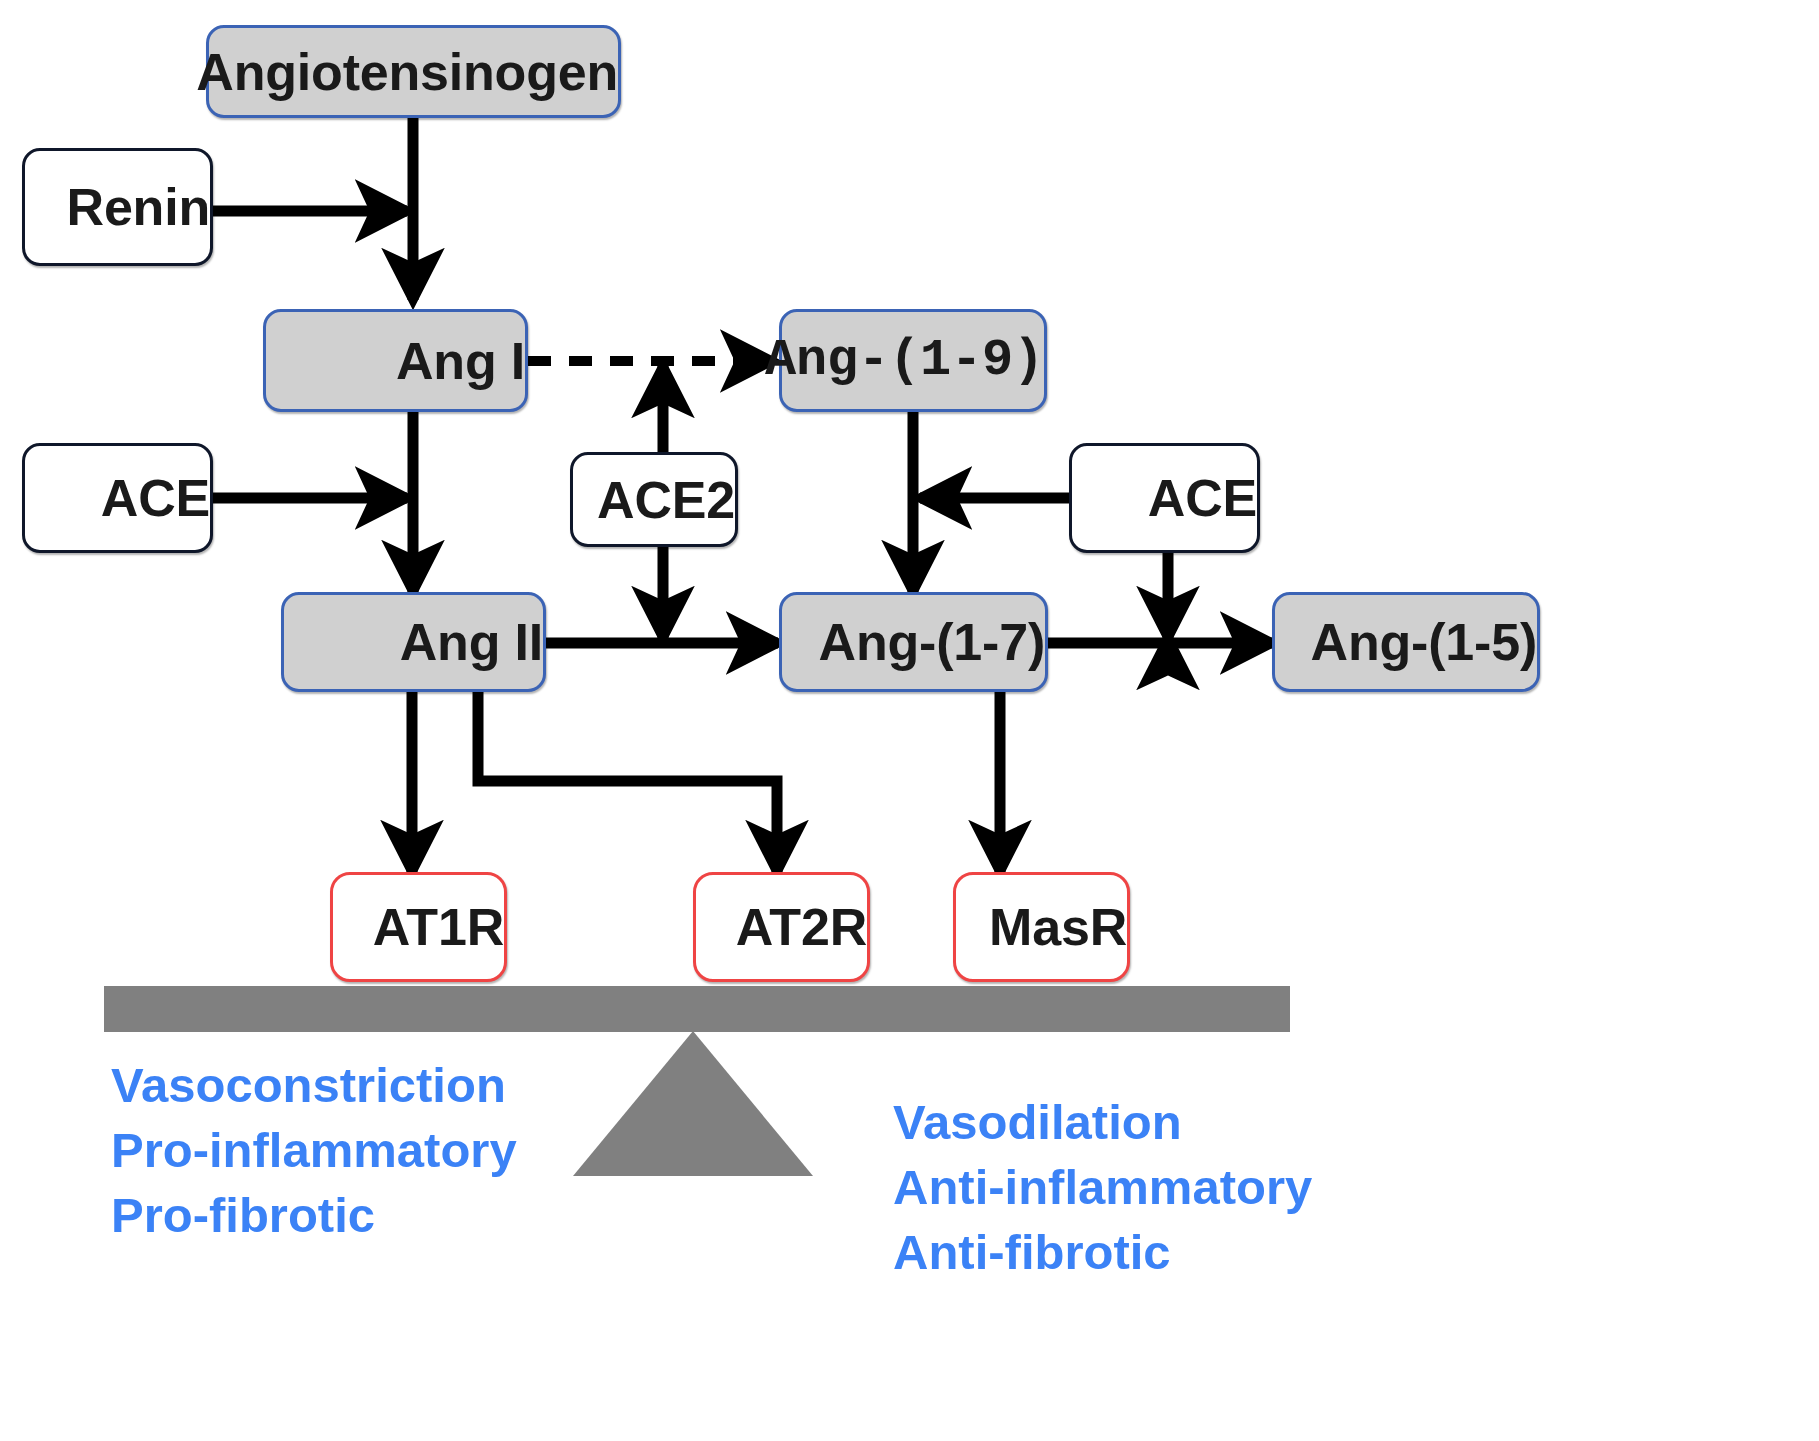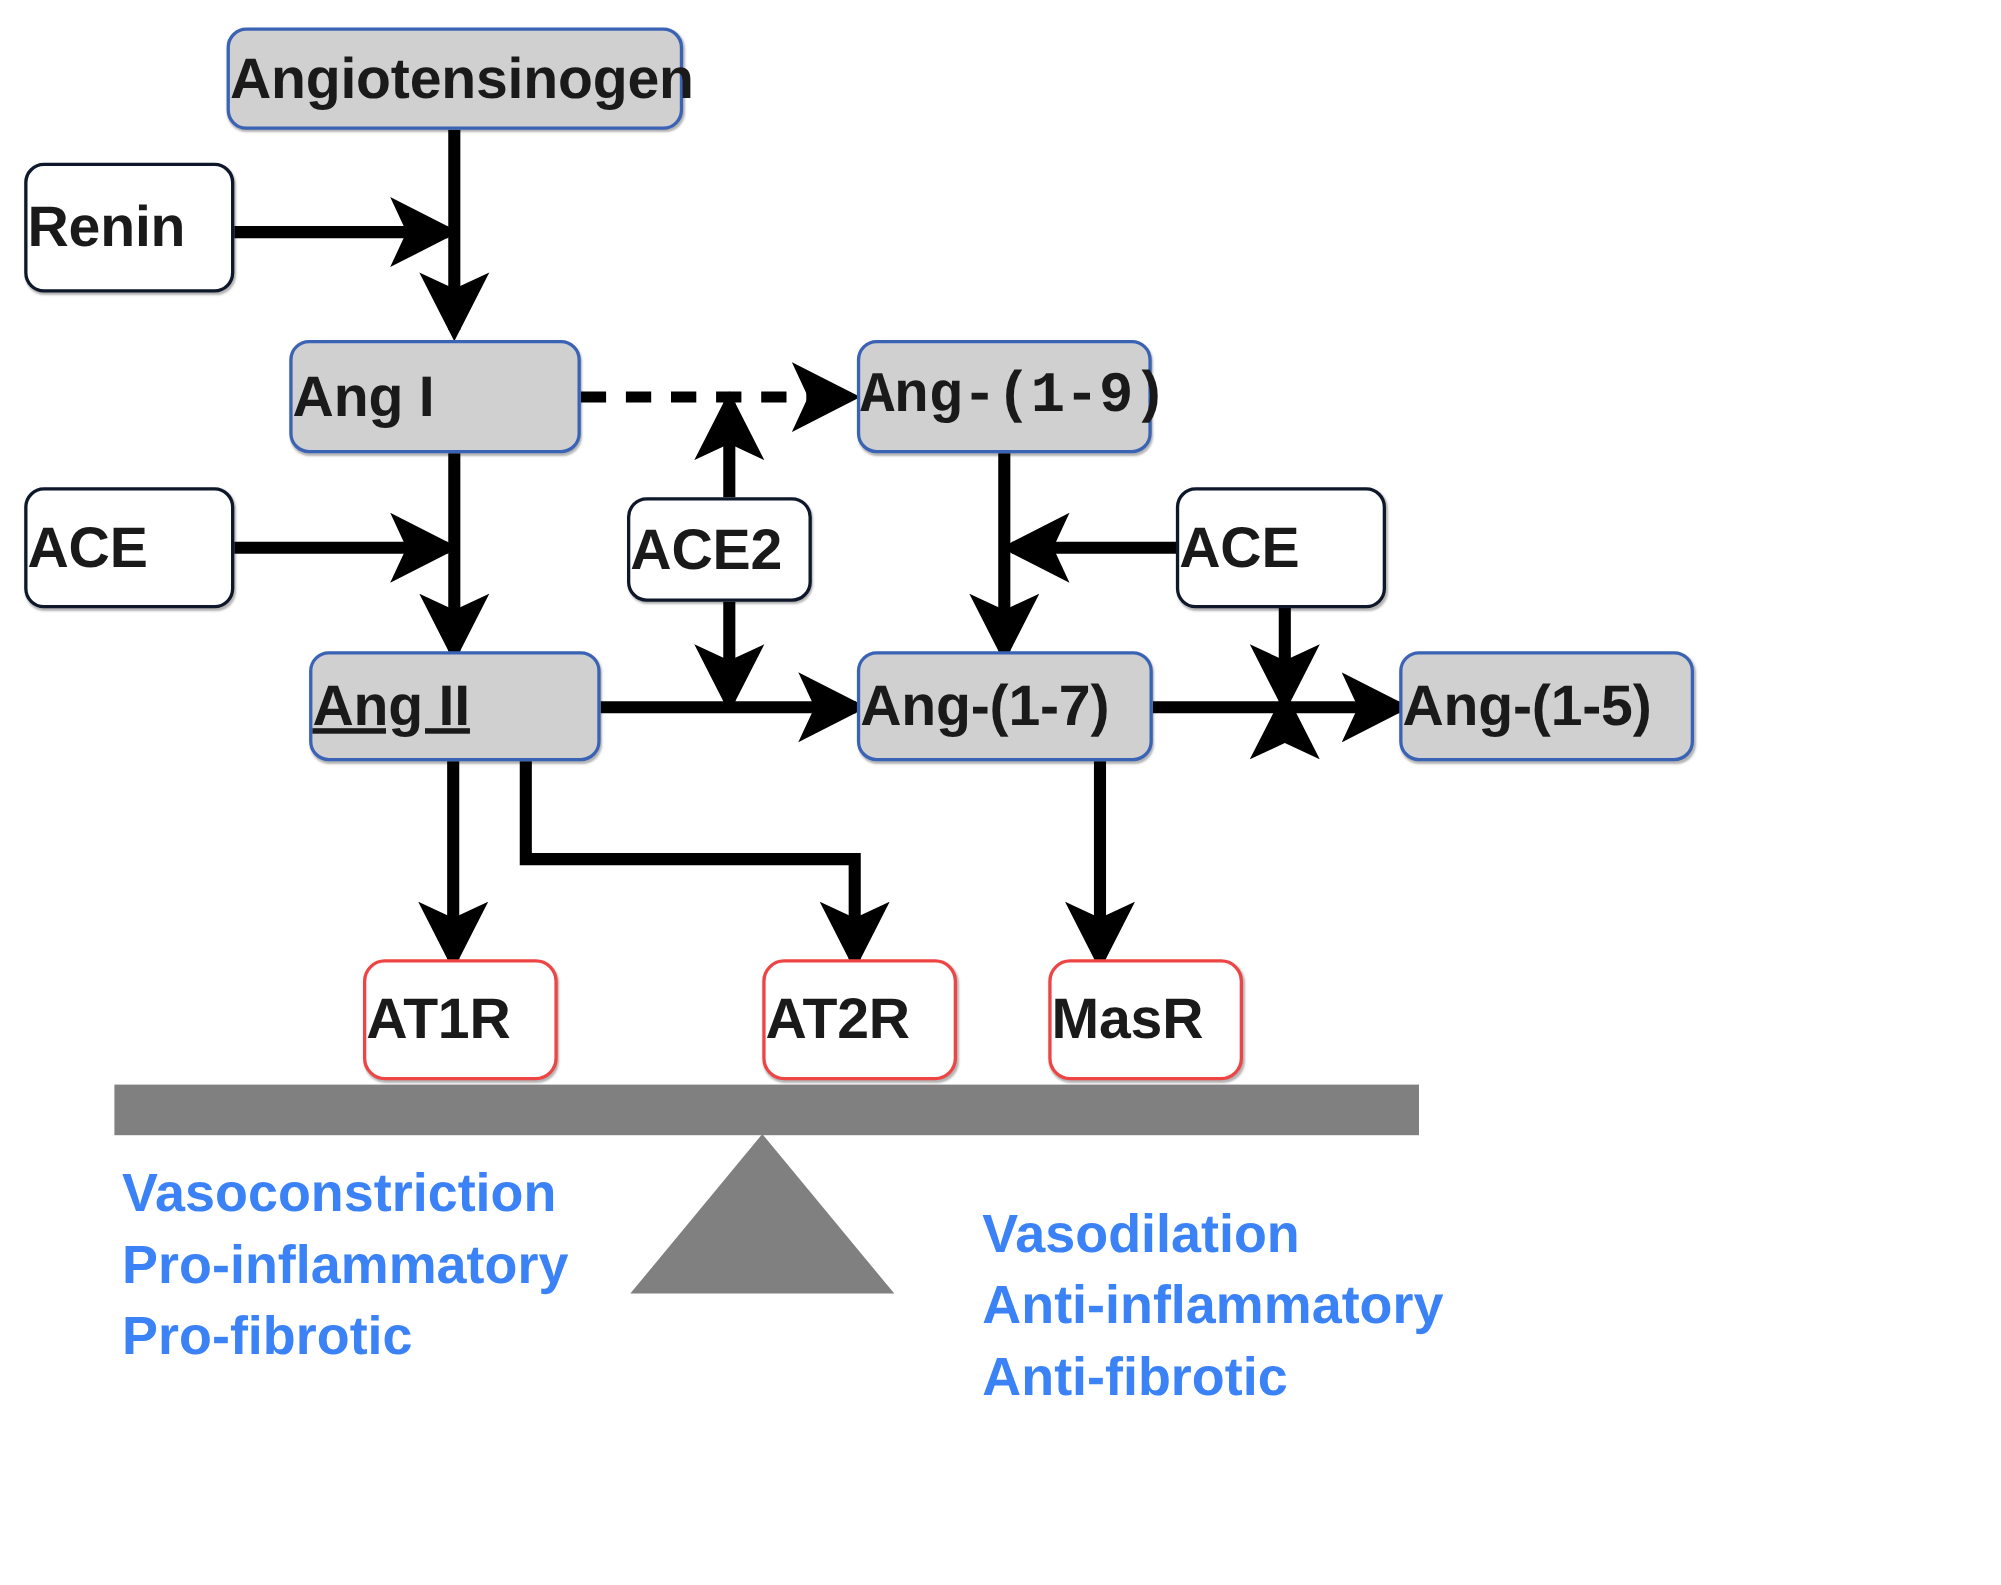--- a/index.html
+++ b/index.html
@@ -16,21 +16,21 @@
     height: 1441px;
     background: #ffffff;
     overflow: hidden;
   }
   
   .node {
     position: absolute;
     box-sizing: border-box;
     display: flex;
     align-items: center;
-    justify-content: flex-start;
+    justify-content: flex-end;
     border-radius: 18px;
     font-weight: bold;
     color: #1a1a1a;
     letter-spacing: -0.2px;
     white-space: nowrap;
     z-index: 5;
   }
   .node.substrate {
     background: #d0d0d0;
     border: 3px solid #3b63b5;
@@ -196,21 +196,21 @@
   </div>
 
   <div class="node substrate" style="left:779px; top:309px; width:268px; height:103px; font-size:52px;font-family:Liberation Mono, monospace;">
     <span>Ang-(1-9)</span>
   </div>
 
   <div class="node enzyme" style="left:1069px; top:443px; width:191px; height:110px; font-size:52px;">
     <span>ACE</span>
   </div>
 
-  <div class="node substrate" style="left:281px; top:592px; width:265px; height:100px; font-size:52px;text-decoration:underline;">
+  <div class="node substrate" style="left:281px; top:592px; width:265px; height:100px; font-size:52px;">
     <span>Ang II</span>
   </div>
 
   <div class="node substrate" style="left:779px; top:592px; width:269px; height:100px; font-size:52px;">
     <span>Ang-(1-7)</span>
   </div>
 
   <div class="node substrate" style="left:1272px; top:592px; width:268px; height:100px; font-size:52px;">
     <span>Ang-(1-5)</span>
   </div>

